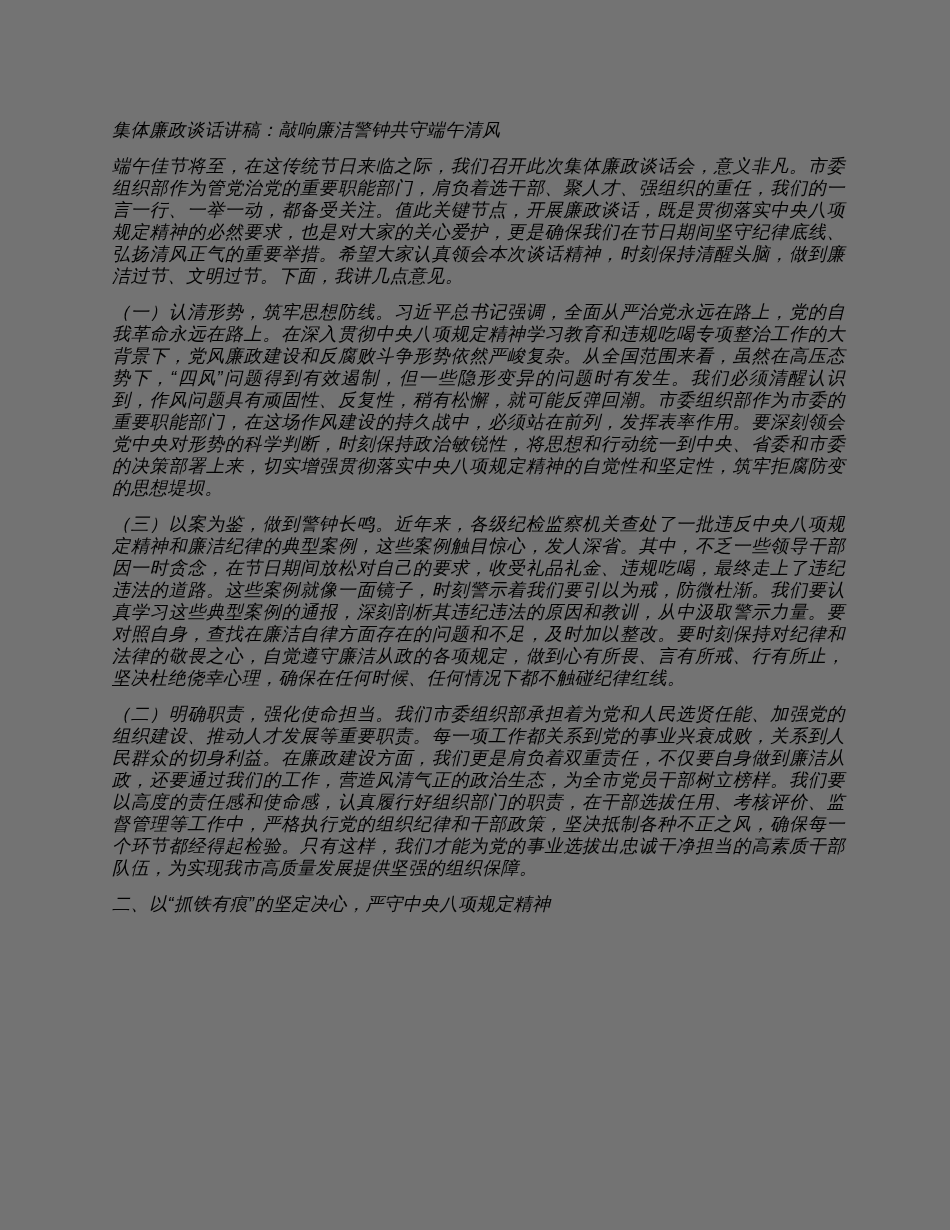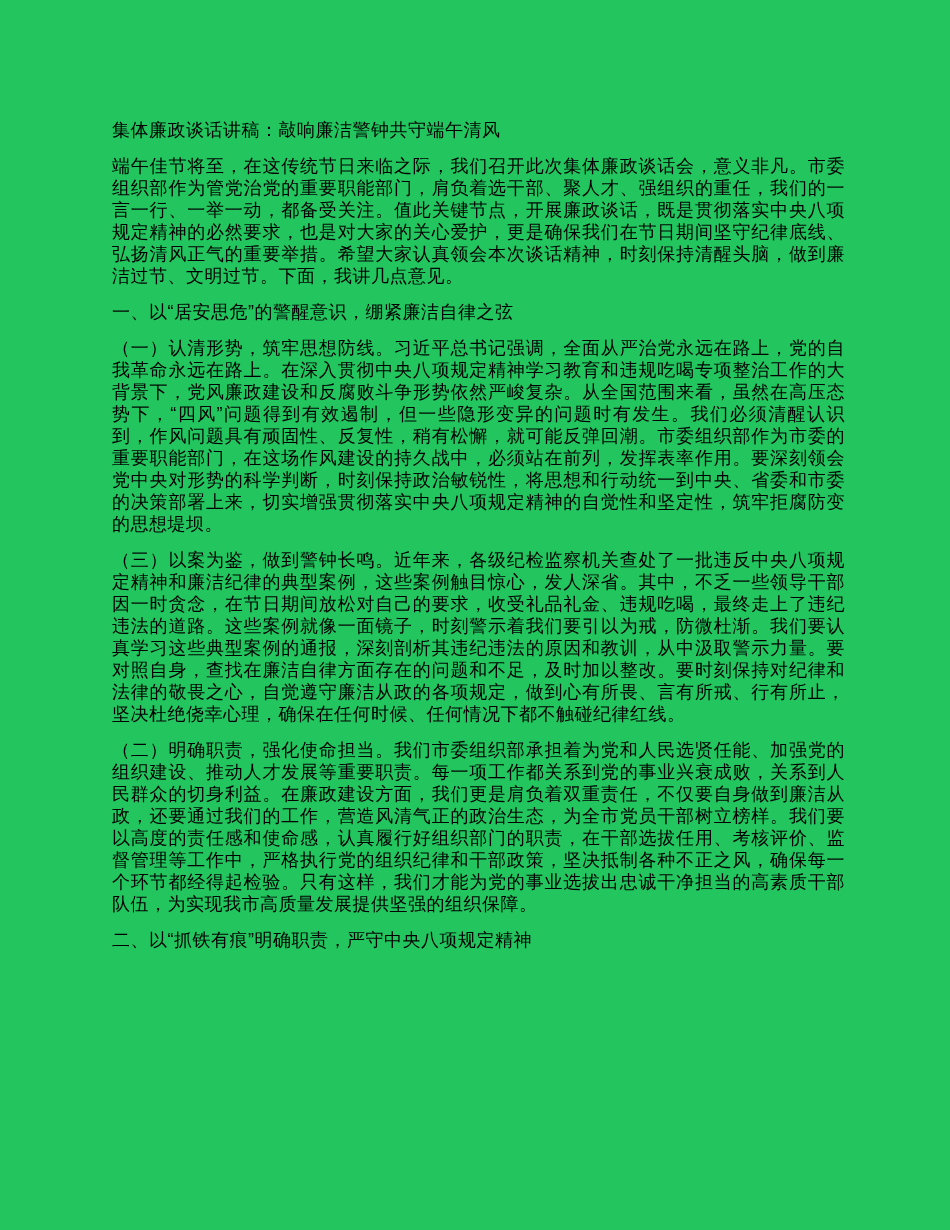--- a/index.html
+++ b/index.html
@@ -4,22 +4,23 @@
 <style>
   html, body {
     margin: 0;
     padding: 0;
     background: #ffffff;
   }
   .page {
     position: relative;
     width: 950px;
     height: 1230px;
-    background: #22c55e;
+    background: #737373;
     overflow: hidden;
+    font-style: italic;
   }
   .content {
     position: absolute;
     left: 112px;
     top: 119px;
     width: 733px;
     font-family: "Liberation Sans", "DejaVu Sans", sans-serif;
     font-size: 18px;
     line-height: 22px;
     letter-spacing: 0.5px;
@@ -33,19 +34,18 @@
     font-weight: 400;
   }
 </style>
 </head>
 <body>
 
 <div class="page">
   <div class="content">
       <p>集体廉政谈话讲稿：敲响廉洁警钟共守端午清风</p>
       <p>端午佳节将至，在这传统节日来临之际，我们召开此次集体廉政谈话会，意义非凡。市委组织部作为管党治党的重要职能部门，肩负着选干部、聚人才、强组织的重任，我们的一言一行、一举一动，都备受关注。值此关键节点，开展廉政谈话，既是贯彻落实中央八项规定精神的必然要求，也是对大家的关心爱护，更是确保我们在节日期间坚守纪律底线、弘扬清风正气的重要举措。希望大家认真领会本次谈话精神，时刻保持清醒头脑，做到廉洁过节、文明过节。下面，我讲几点意见。</p>
-      <p>一、以“居安思危”的警醒意识，绷紧廉洁自律之弦</p>
       <p>（一）认清形势，筑牢思想防线。习近平总书记强调，全面从严治党永远在路上，党的自我革命永远在路上。在深入贯彻中央八项规定精神学习教育和违规吃喝专项整治工作的大背景下，党风廉政建设和反腐败斗争形势依然严峻复杂。从全国范围来看，虽然在高压态势下，“四风”问题得到有效遏制，但一些隐形变异的问题时有发生。我们必须清醒认识到，作风问题具有顽固性、反复性，稍有松懈，就可能反弹回潮。市委组织部作为市委的重要职能部门，在这场作风建设的持久战中，必须站在前列，发挥表率作用。要深刻领会党中央对形势的科学判断，时刻保持政治敏锐性，将思想和行动统一到中央、省委和市委的决策部署上来，切实增强贯彻落实中央八项规定精神的自觉性和坚定性，筑牢拒腐防变的思想堤坝。</p>
       <p>（三）以案为鉴，做到警钟长鸣。近年来，各级纪检监察机关查处了一批违反中央八项规定精神和廉洁纪律的典型案例，这些案例触目惊心，发人深省。其中，不乏一些领导干部因一时贪念，在节日期间放松对自己的要求，收受礼品礼金、违规吃喝，最终走上了违纪违法的道路。这些案例就像一面镜子，时刻警示着我们要引以为戒，防微杜渐。我们要认真学习这些典型案例的通报，深刻剖析其违纪违法的原因和教训，从中汲取警示力量。要对照自身，查找在廉洁自律方面存在的问题和不足，及时加以整改。要时刻保持对纪律和法律的敬畏之心，自觉遵守廉洁从政的各项规定，做到心有所畏、言有所戒、行有所止，坚决杜绝侥幸心理，确保在任何时候、任何情况下都不触碰纪律红线。</p>
       <p>（二）明确职责，强化使命担当。我们市委组织部承担着为党和人民选贤任能、加强党的组织建设、推动人才发展等重要职责。每一项工作都关系到党的事业兴衰成败，关系到人民群众的切身利益。在廉政建设方面，我们更是肩负着双重责任，不仅要自身做到廉洁从政，还要通过我们的工作，营造风清气正的政治生态，为全市党员干部树立榜样。我们要以高度的责任感和使命感，认真履行好组织部门的职责，在干部选拔任用、考核评价、监督管理等工作中，严格执行党的组织纪律和干部政策，坚决抵制各种不正之风，确保每一个环节都经得起检验。只有这样，我们才能为党的事业选拔出忠诚干净担当的高素质干部队伍，为实现我市高质量发展提供坚强的组织保障。</p>
-      <p>二、以“抓铁有痕”明确职责，严守中央八项规定精神</p>
+      <p>二、以“抓铁有痕”的坚定决心，严守中央八项规定精神</p>
     </div>
 </div>
 
 </body></html>

